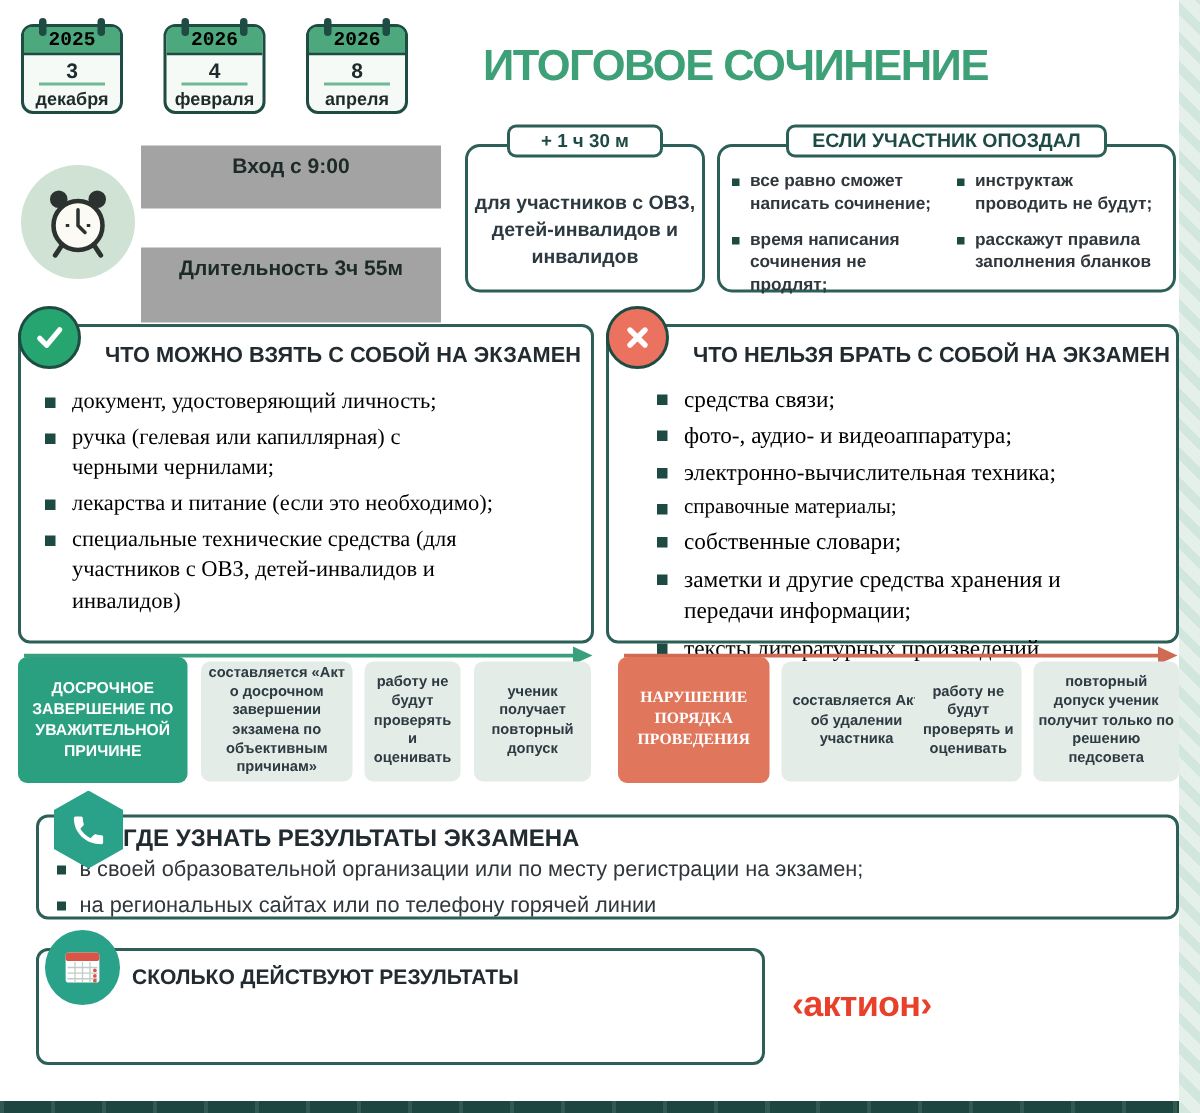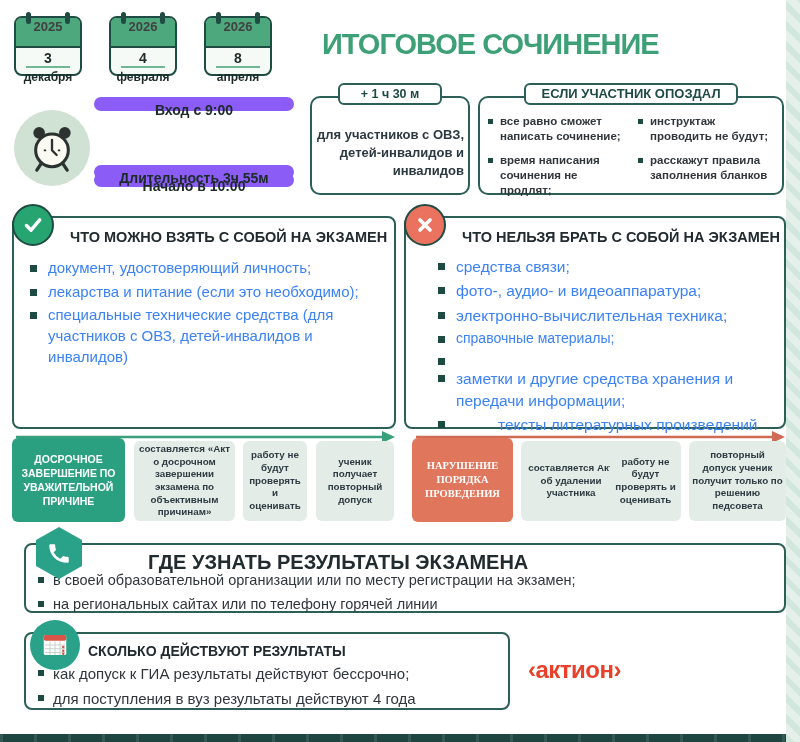--- a/index.html
+++ b/index.html
@@ -11,60 +11,60 @@
   .right-strip { position:absolute; left:786px; top:0; width:14px; height:742px;
     background:#e6f0ea;
     background-image:repeating-linear-gradient(45deg, rgba(63,162,122,.12) 0 6px, rgba(63,162,122,0) 6px 14px); }
   .bottom-bar { position:absolute; left:0; top:734px; width:786px; height:8px;
     background:#1c463f;
     background-image:repeating-linear-gradient(90deg, rgba(255,255,255,.10) 0 3px, rgba(255,255,255,0) 3px 34px); }
 
   
   .cal { position:absolute; top:16px; width:68px; height:60px; border:2px solid #1e4b42; border-radius:8px;
     background:#f5faf7; }
-  .cal-head { height:30px; background:#4da87d; border-bottom:2px solid #1e4b42; border-radius:5px 5px 0 0;
-    color:#404040; font-weight:bold; font-size:13px; text-align:center; line-height:18px; }
+  .cal-head { height:19px; background:#4da87d; border-bottom:2px solid #1e4b42; border-radius:5px 5px 0 0;
+    color:#000000; font-weight:bold; font-size:13px; text-align:center; line-height:18px;font-family:Liberation Mono, monospace; }
   .cal-pin { position:absolute; top:-6px; width:5px; height:12px; background:#1e4b42; border-radius:3px; }
   .cal-pin.l { left:10px; } .cal-pin.r { right:10px; }
   .cal-day { width:44px; margin:2px auto 0; font-size:14px; font-weight:bold; color:#1d2b2a; text-align:center;
     border-bottom:2px solid #6fb795; line-height:16px; }
   .cal-month { font-size:12px; font-weight:bold; color:#1d2b2a; text-align:center; margin-top:2px; }
 
   .main-title { position:absolute; left:322px; top:28px; width:458px; font-size:29px; font-weight:bold;
     color:#3ea077; letter-spacing:-1px; text-align:left; white-space:nowrap; }
 
   
   .clock-wrap { position:absolute; left:14px; top:110px; width:76px; height:76px; border-radius:50%;
     background:#cfe2d4; display:flex; align-items:center; justify-content:center; }
-  .pill { position:absolute; left:94px; width:200px; height:14px; background:#8b5cf6; border-radius:12px;
+  .pill { position:absolute; left:94px; width:200px; height:42px; background:#a3a3a3; border-radius:0;
     font-size:14px; font-weight:bold; color:#1c2a28; text-align:center; line-height:27px; }
 
   
   .obox { position:absolute; background:#fff; border:2px solid #2b5f57; border-radius:10px; }
   .badge { position:absolute; background:#fff; border:2px solid #2b5f57; border-radius:6px;
     font-weight:bold; color:#1d4a44; text-align:center; z-index:3; }
 
   .ovz-text { position:absolute; left:316px; top:126px; width:148px; font-size:13px; font-weight:bold;
-    color:#2c3940; text-align:right; line-height:1.4; }
+    color:#2c3940; text-align:center; line-height:1.4; }
 
   .late-cols { position:absolute; left:488px; top:114px; width:290px; display:flex; }
   .late-col { flex:1; }
   .l-item { display:flex; margin-bottom:9px; }
   .l-sq { width:5px; height:5px; background:#1d4a43; margin:5px 7px 0 0; flex:none; }
   .l-txt { font-size:11.5px; font-weight:bold; color:#30373c; line-height:1.3; }
 
   
   .bigbox { position:absolute; top:216px; height:213px; background:#fff; border:2px solid #2b5f57; border-radius:8px; }
   .circ { position:absolute; top:204px; width:42px; height:42px; border-radius:50%; z-index:4;
     display:flex; align-items:center; justify-content:center; border:2px solid #1e4b42; }
   .sec-title { position:absolute; font-size:14.5px; font-weight:bold; color:#222b30; }
   .blist { position:absolute; }
   .b-item { display:flex; margin-bottom:3px; }
   .b-sq { width:7px; height:7px; background:#1d4a43; margin:7px 11px 0 0; flex:none; }
-  .b-txt { font-size:15px; color:#3b82f6; line-height:1.38; }
+  .b-txt { font-size:15px; color:#000000; line-height:1.38;font-family:Liberation Serif, serif; }
 
   
   .flow-head { position:absolute; top:438px; height:84px; border-radius:6px; display:flex; align-items:center;
     justify-content:center; text-align:center; color:#fff; font-weight:bold; font-size:10.5px; line-height:1.35;
     padding:4px; }
   .flow-step { position:absolute; top:441px; height:80px; background:#e3ece6; border-radius:6px; display:flex;
     align-items:center; justify-content:center; text-align:center; font-size:9.8px; font-weight:bold;
     color:#2d3a42; line-height:1.3; padding:3px; }
   .arrow-svg { position:absolute; top:429px; height:16px; }
 
@@ -165,20 +165,24 @@
     </svg>
   </div>
   <div class="sec-title" style="left:70px;top:229px;">ЧТО МОЖНО ВЗЯТЬ С СОБОЙ НА ЭКЗАМЕН</div>
   <div class="blist" style="left:30px;top:258px;width:354px;">
     <div class="b-item">
       <span class="b-sq"></span>
       <span class="b-txt">документ, удостоверяющий личность;</span>
     </div>
     <div class="b-item">
       <span class="b-sq"></span>
+      <span class="b-txt" style="max-width:280px;">ручка (гелевая или капиллярная) с черными чернилами;</span>
+    </div>
+    <div class="b-item">
+      <span class="b-sq"></span>
       <span class="b-txt">лекарства и питание (если это необходимо);</span>
     </div>
     <div class="b-item">
       <span class="b-sq"></span>
       <span class="b-txt" style="max-width:310px;">специальные технические средства (для участников с ОВЗ, детей-инвалидов и инвалидов)</span>
     </div>
   </div>
 
   <div class="bigbox" style="left:404px;width:382px;"></div>
   <div class="circ" style="left:404px;background:#ec7260;">
@@ -199,28 +203,29 @@
     <div class="b-item">
       <span class="b-sq"></span>
       <span class="b-txt" style="font-size:15.5px;">электронно-вычислительная техника;</span>
     </div>
     <div class="b-item">
       <span class="b-sq"></span>
       <span class="b-txt" style="font-size:14px;">справочные материалы;</span>
     </div>
     <div class="b-item">
       <span class="b-sq"></span>
+      <span class="b-txt" style="font-size:15.5px;">собственные словари;</span>
     </div>
     <div class="b-item">
       <span class="b-sq"></span>
       <span class="b-txt" style="font-size:15.5px;max-width:300px;">заметки и другие средства хранения и передачи информации;</span>
     </div>
     <div class="b-item">
       <span class="b-sq"></span>
-      <span class="b-txt" style="font-size:15.5px;margin-left:42px;">тексты литературных произведений</span>
+      <span class="b-txt" style="font-size:15.5px;">тексты литературных произведений</span>
     </div>
   </div>
 
   <svg class="arrow-svg" style="left:14px;width:382px;">
     <line x1="2" y1="8" x2="369" y2="8" stroke="#3aa07c" stroke-width="2.5"></line>
     <path d="M368 2 L381 8 L368 14 Z" fill="#3aa07c"></path>
   </svg>
   <div class="flow-head" style="left:12px;width:113px;background:#2aa081;">ДОСРОЧНОЕ ЗАВЕРШЕНИЕ ПО УВАЖИТЕЛЬНОЙ ПРИЧИНЕ</div>
   <div class="flow-step" style="left:134px;width:101px;">составляется «Акт о досрочном завершении экзамена по объективным причинам»</div>
   <div class="flow-step" style="left:243px;width:64px;">работу не будут проверять и оценивать</div>
@@ -234,21 +239,21 @@
   <div class="flow-step" style="left:521px;width:100px;">составляется Акт об удалении участника</div>
   <div class="flow-step" style="left:610px;width:71px;">работу не будут проверять и оценивать</div>
   <div class="flow-step" style="left:689px;width:97px;">повторный допуск ученик получит только по решению педсовета</div>
 
   <div class="obox" style="left:24px;top:543px;width:762px;height:70px;border-radius:8px;"></div>
   <div class="hex-icon">
     <svg width="26" height="26" viewBox="0 0 24 24">
       <path d="M6.62 10.79a15.05 15.05 0 0 0 6.59 6.59l2.2-2.2a1 1 0 0 1 1.02-.24c1.12.37 2.33.57 3.57.57a1 1 0 0 1 1 1V20a1 1 0 0 1-1 1C10.07 21 3 13.93 3 5a1 1 0 0 1 1-1h3.5a1 1 0 0 1 1 1c0 1.24.2 2.45.57 3.57a1 1 0 0 1-.25 1.02l-2.2 2.2z" fill="#ffffff"></path>
     </svg>
   </div>
-  <div class="sec-title" style="left:100px;top:551px;font-size:20px;padding-left:48px;">ГДЕ УЗНАТЬ РЕЗУЛЬТАТЫ ЭКЗАМЕНА</div>
+  <div class="sec-title" style="left:82px;top:551px;font-size:16px;">ГДЕ УЗНАТЬ РЕЗУЛЬТАТЫ ЭКЗАМЕНА</div>
   <div style="position:absolute;left:38px;top:571px;width:730px;">
     <div class="r-item">
       <span class="r-sq"></span>
       <span class="r-txt">в своей образовательной организации или по месту регистрации на экзамен;</span>
     </div>
     <div class="r-item">
       <span class="r-sq"></span>
       <span class="r-txt">на региональных сайтах или по телефону горячей линии</span>
     </div>
   </div>
@@ -258,28 +263,18 @@
     <svg width="30" height="30" viewBox="0 0 24 24">
       <rect x="3" y="4" width="18" height="16" rx="1.5" fill="#ffffff"></rect>
       <rect x="3" y="4" width="18" height="4.5" rx="1.5" fill="#d95548"></rect>
       <path d="M4 12h16 M4 15h16 M4 18h16 M8 9v11 M12 9v11 M16 9v11" stroke="#c2cdc6" stroke-width="0.7"></path>
       <circle cx="18.6" cy="13.5" r="1" fill="#d95548"></circle>
       <circle cx="18.6" cy="16.5" r="1" fill="#d95548"></circle>
       <circle cx="18.6" cy="19" r="1" fill="#d95548"></circle>
     </svg>
   </div>
   <div class="sec-title" style="left:88px;top:643px;font-size:14px;">СКОЛЬКО ДЕЙСТВУЮТ РЕЗУЛЬТАТЫ</div>
-  <div style="position:absolute;left:38px;top:664px;width:460px;">
-    <div class="r-item">
-      <span class="r-sq"></span>
-      <span class="r-txt" style="font-size:15px;">как допуск к ГИА результаты действуют бессрочно;</span>
-    </div>
-    <div class="r-item">
-      <span class="r-sq"></span>
-      <span class="r-txt" style="font-size:15px;">для поступления в вуз результаты действуют 4 года</span>
-    </div>
-  </div>
 
   <div class="logo">
     <span class="logo-brand">‹актион›</span>
   </div>
 
 </div>
 
 </body></html>

